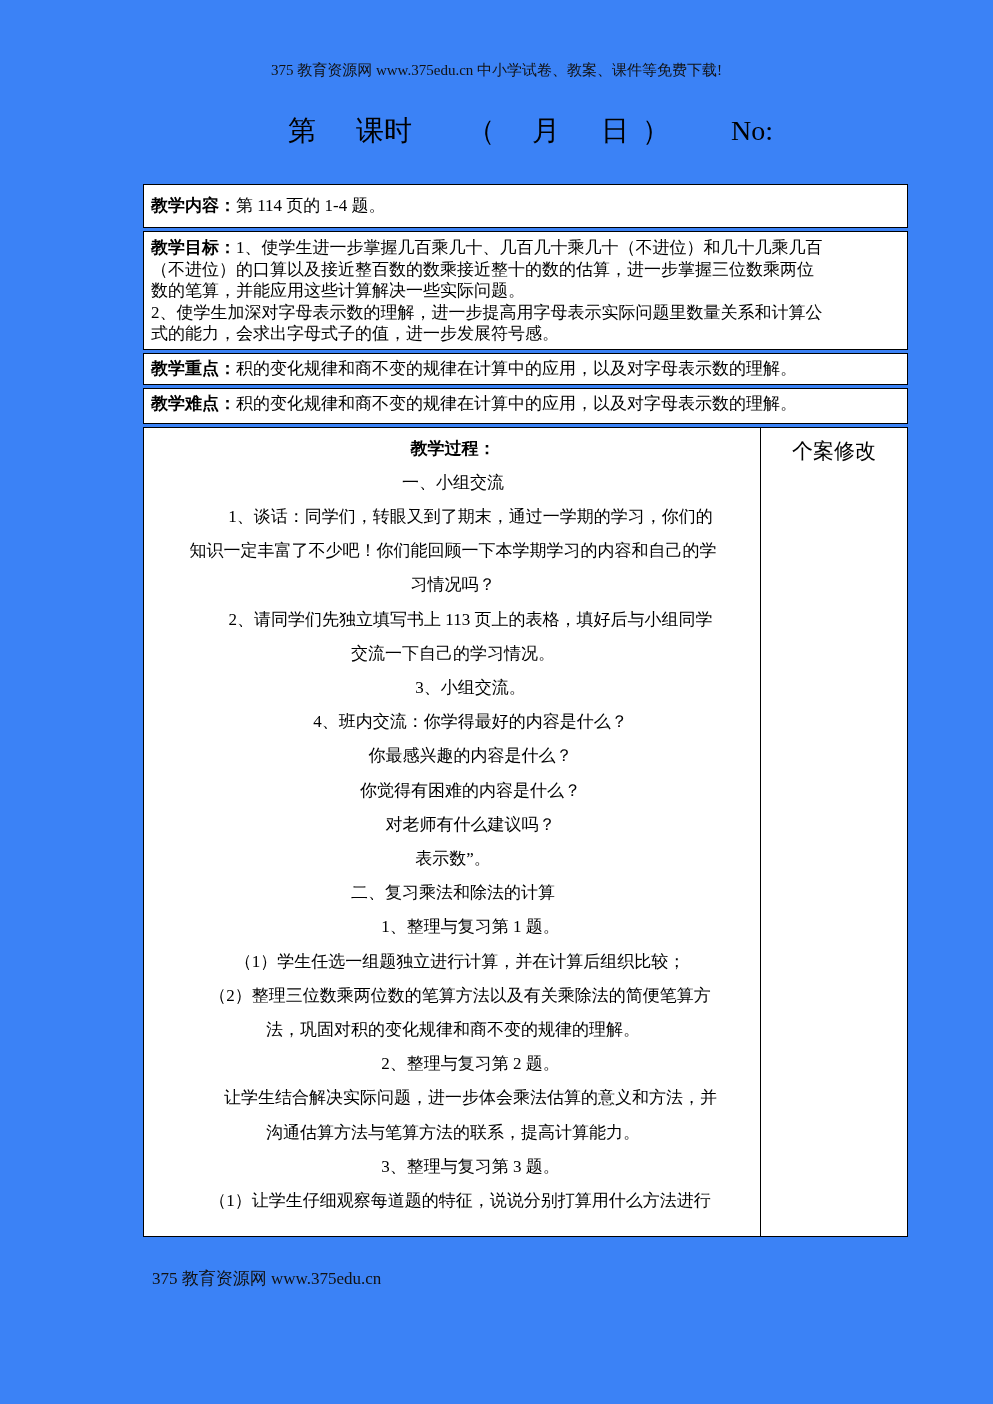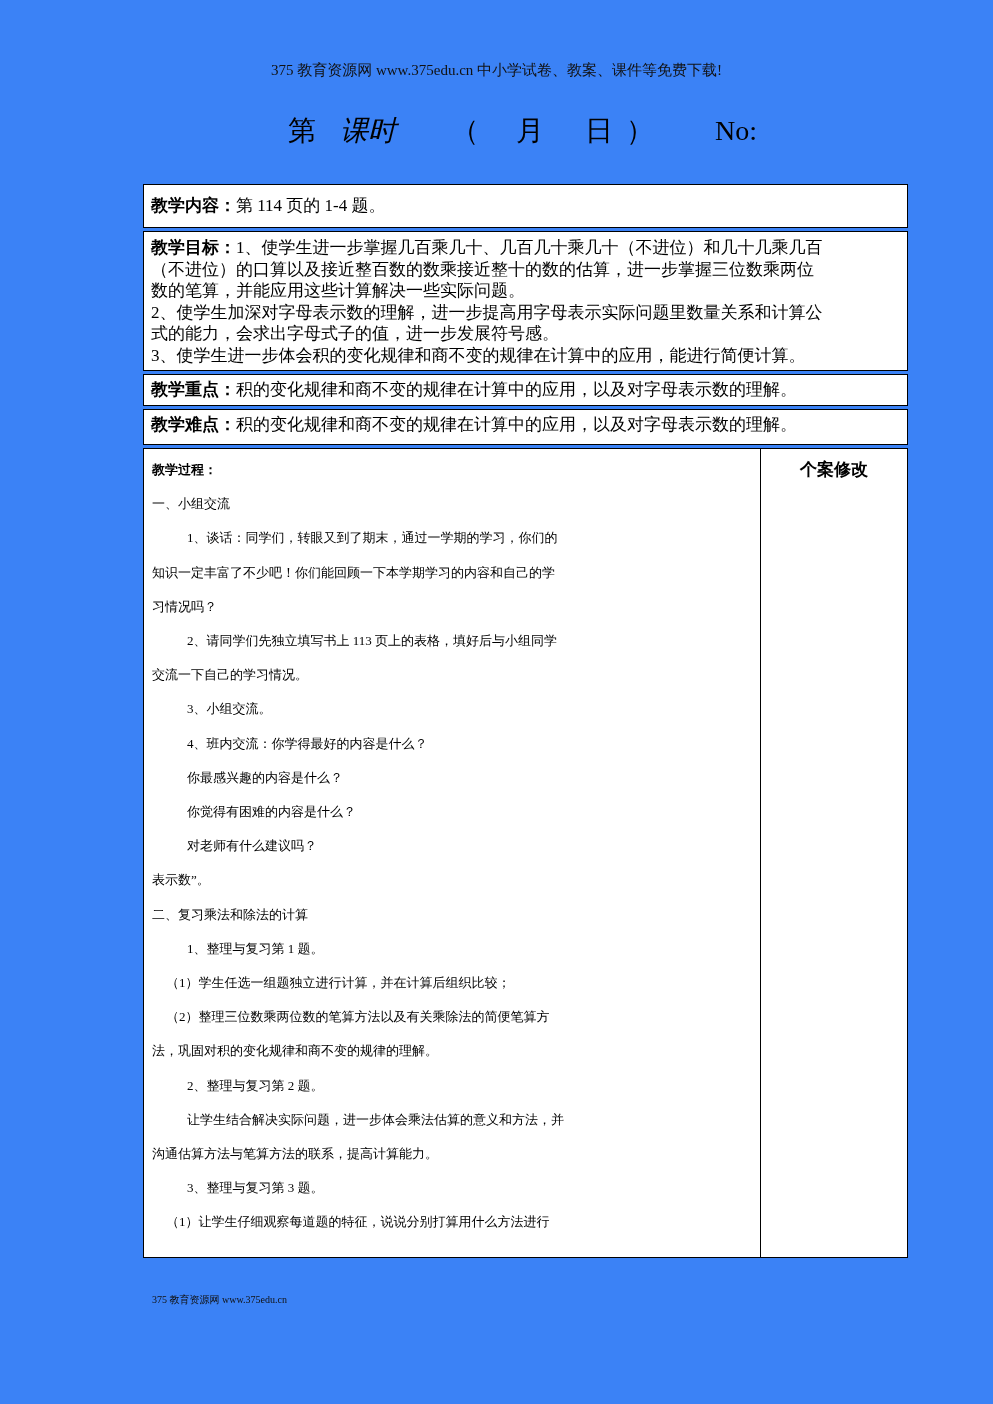--- a/index.html
+++ b/index.html
@@ -11,48 +11,48 @@
   
   .site-notice{
     padding-top:60px;text-align:center;font-size:15px;line-height:20px;color:#111;
   }
   
   .title-line{
     margin-top:30px;padding-left:288px;font-size:28px;line-height:42px;
     white-space:nowrap;color:#000;
   }
   .title-line span{display:inline-block;}
-  .title-line .ts1{margin-left:24px;font-style:italic;}
+  .title-line .ts1{margin-left:40px;}
   .title-line .ts2{margin-left:55px;}
   .title-line .ts3{margin-left:37px;}
   .title-line .ts4{margin-left:41px;}
   .title-line .ts5{margin-left:13px;}
   .title-line .ts6{margin-left:61px;}
   
   .doc{margin:32px 0 0 143px;width:765px;box-sizing:border-box;font-size:17px;}
   .box{
     border:1.5px solid #000;box-sizing:border-box;margin-bottom:3px;background:#fff;
   }
   .box b{font-weight:bold;}
   .box-content{padding:9px 7px;line-height:24px;}
   .box-objectives{padding:5px 7px 4px 7px;line-height:21.5px;}
   .box-key{padding:4px 7px 4px 7px;line-height:22px;}
   .box-diff{padding:4px 7px 8px 7px;line-height:22px;}
   .box-process{display:flex;margin-bottom:0;min-height:810px;padding:0;}
   .proc-left{flex:1 1 auto;padding:4px 6px 6px 8px;box-sizing:border-box;}
   .proc-right{
     width:147px;flex:0 0 147px;border-left:1.5px solid #000;box-sizing:border-box;
-    text-align:center;padding-top:9px;font-weight:bold;font-size:17px;
+    text-align:center;padding-top:9px;font-weight:normal;font-size:21px;
   }
-  .pline{line-height:34.2px;font-size:13px;white-space:nowrap;}
+  .pline{line-height:34.2px;font-size:17px;white-space:nowrap;text-align:center;}
   .pline.bold{font-weight:bold;}
   .ind1{padding-left:14px;}
   .ind2{padding-left:35px;}
   .footer-note{
-    margin:32px 0 0 152px;font-size:10px;line-height:20px;color:#111;
+    margin:32px 0 0 152px;font-size:17px;line-height:20px;color:#111;
   }
 </style>
 </head>
 <body>
 
 <div class="page">
 
   <div class="site-notice">375 教育资源网 www.375edu.cn 中小学试卷、教案、课件等免费下载!</div>
 
   <div class="title-line">
@@ -64,21 +64,20 @@
     <div class="box box-content">
       <b>教学内容：</b><span>第 114 页的 1-4 题。</span>
     </div>
 
     <div class="box box-objectives">
       <div><b>教学目标：</b><span>1、使学生进一步掌握几百乘几十、几百几十乘几十（不进位）和几十几乘几百</span></div>
       <div>（不进位）的口算以及接近整百数的数乘接近整十的数的估算，进一步掌握三位数乘两位</div>
       <div>数的笔算，并能应用这些计算解决一些实际问题。</div>
       <div>2、使学生加深对字母表示数的理解，进一步提高用字母表示实际问题里数量关系和计算公</div>
       <div>式的能力，会求出字母式子的值，进一步发展符号感。</div>
-      <div>3、使学生进一步体会积的变化规律和商不变的规律在计算中的应用，能进行简便计算。</div>
     </div>
 
     <div class="box box-key">
       <b>教学重点：</b><span>积的变化规律和商不变的规律在计算中的应用，以及对字母表示数的理解。</span>
     </div>
 
     <div class="box box-diff">
       <b>教学难点：</b><span>积的变化规律和商不变的规律在计算中的应用，以及对字母表示数的理解。</span>
     </div>
 

